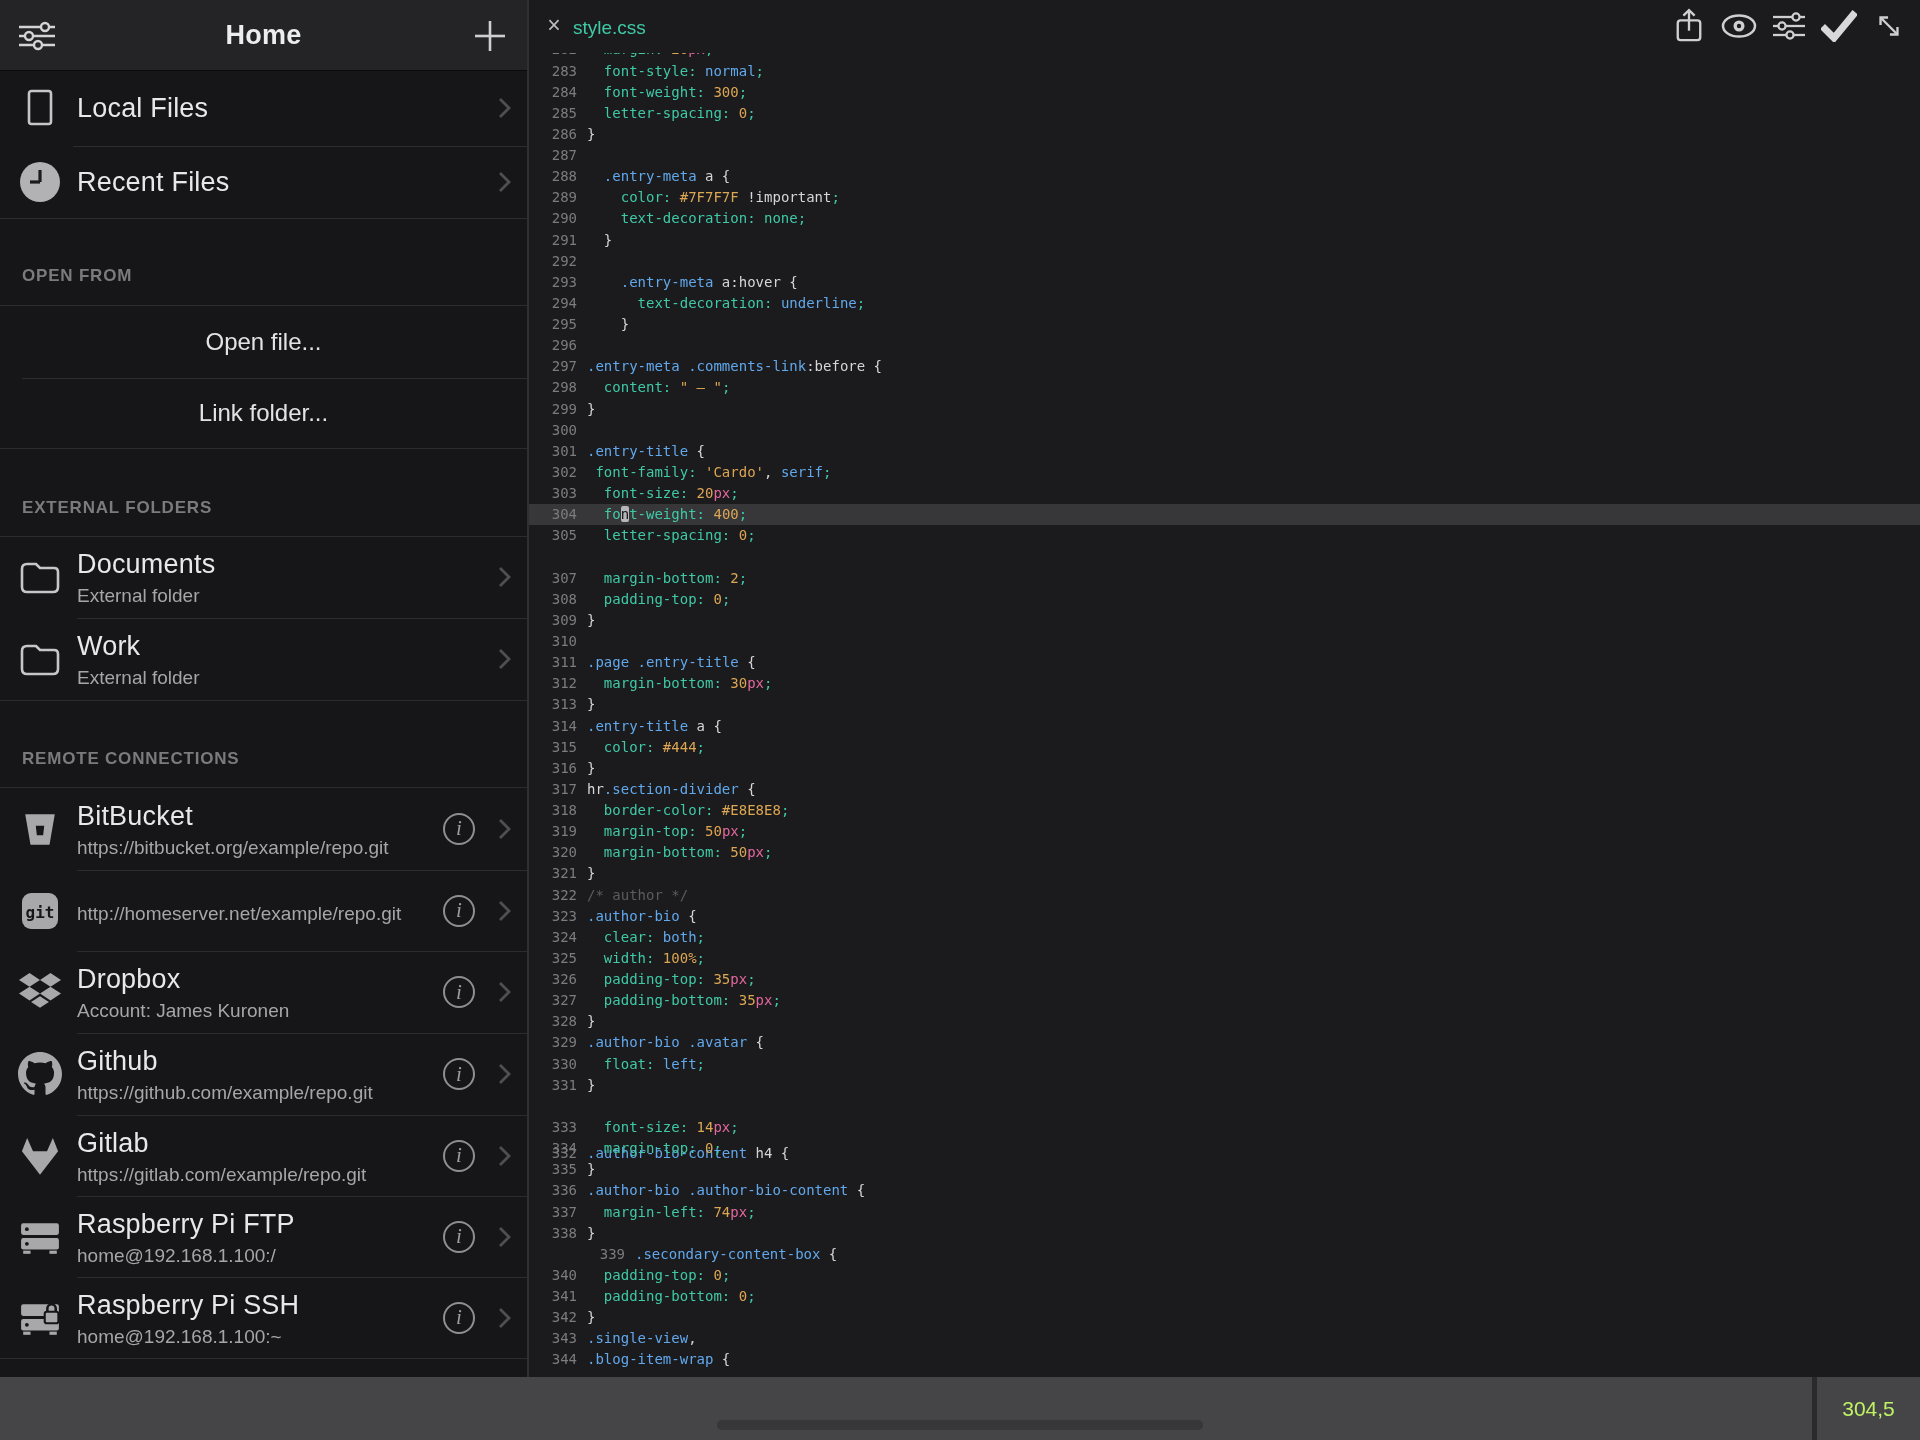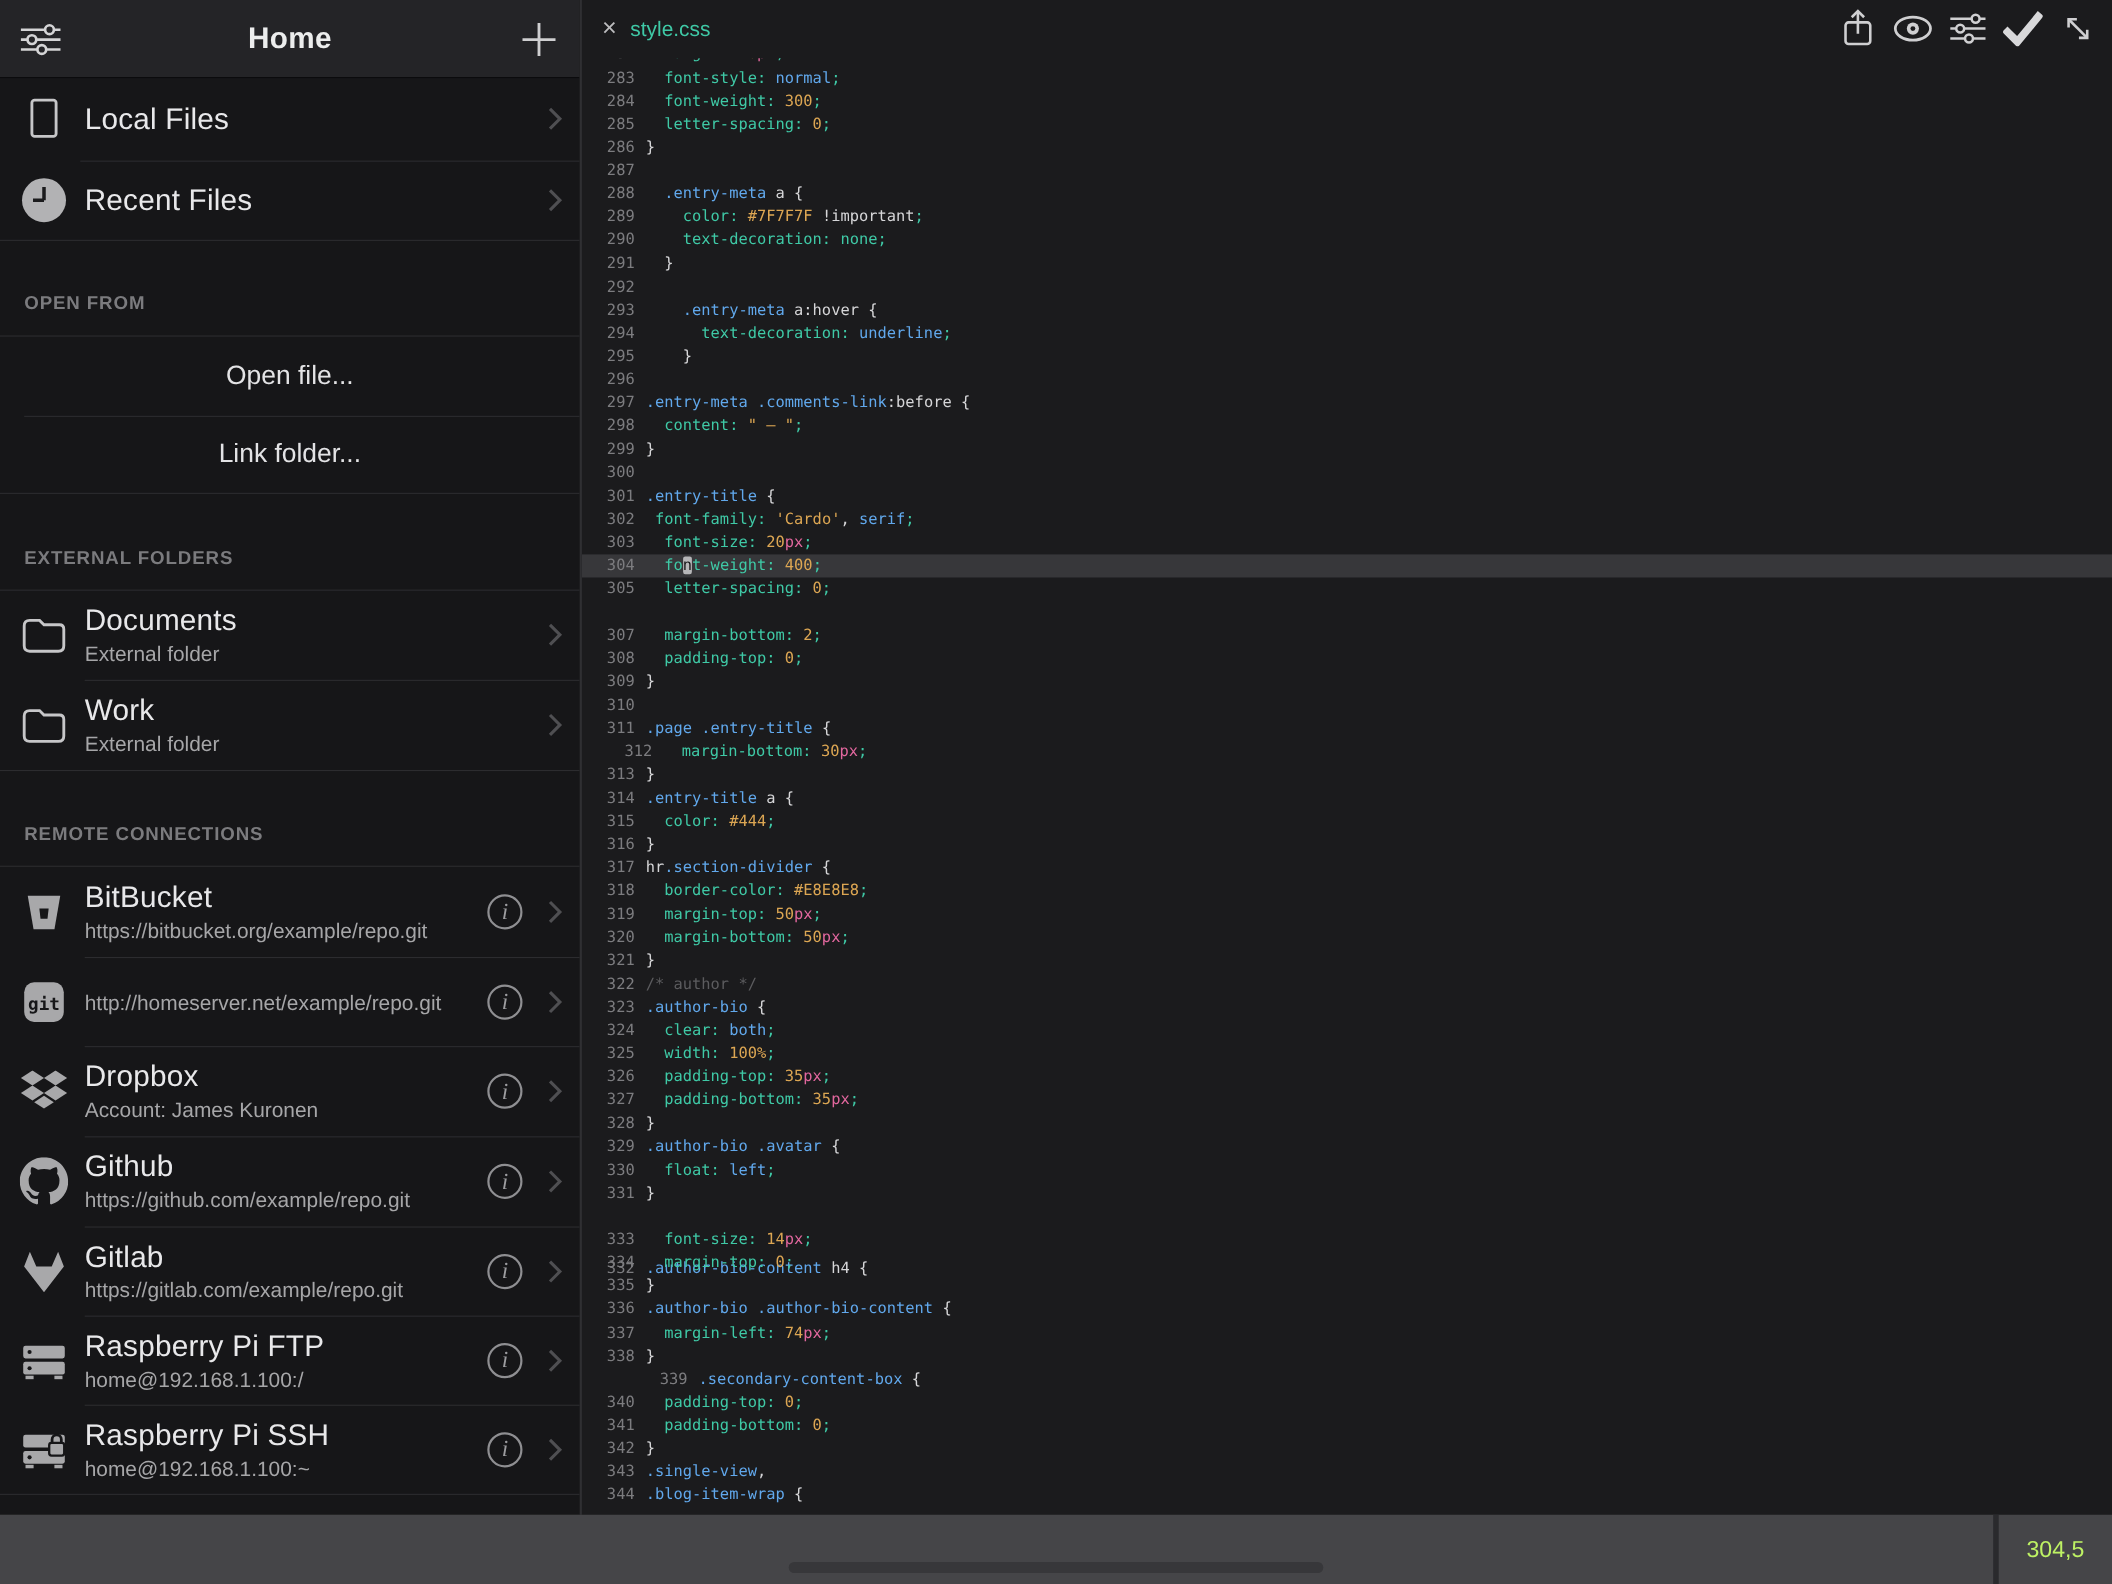--- a/index.html
+++ b/index.html
@@ -390,21 +390,21 @@
       <div class="code-line" style="top: 387.84px;"><span class="ln">301</span><span class="ct"><span class="c-b">.entry-title</span><span class="c-w"> {</span></span></div>
       <div class="code-line" style="top: 408.97px;"><span class="ln">302</span><span class="ct"><span class="c-t"> font-family: </span><span class="c-o">'Cardo'</span><span class="c-w">, </span><span class="c-b">serif</span><span class="c-t">;</span></span></div>
       <div class="code-line" style="top: 430.1px;"><span class="ln">303</span><span class="ct"><span class="c-t">  font-size: </span><span class="c-o">20</span><span class="c-p">px</span><span class="c-t">;</span></span></div>
       <div class="code-line active" style="top: 451.23px;"><span class="ln">304</span><span class="ct"><span class="c-t">  fo</span><span class="c-cur">n</span><span class="c-t">t-weight: </span><span class="c-o">400</span><span class="c-t">;</span></span></div>
       <div class="code-line" style="top: 472.36px;"><span class="ln">305</span><span class="ct"><span class="c-t">  letter-spacing: </span><span class="c-o">0</span><span class="c-t">;</span></span></div>
       <div class="code-line" style="top: 514.62px;"><span class="ln">307</span><span class="ct"><span class="c-t">  margin-bottom: </span><span class="c-o">2</span><span class="c-t">;</span></span></div>
       <div class="code-line" style="top: 535.75px;"><span class="ln">308</span><span class="ct"><span class="c-t">  padding-top: </span><span class="c-o">0</span><span class="c-t">;</span></span></div>
       <div class="code-line" style="top: 556.88px;"><span class="ln">309</span><span class="ct"><span class="c-w">}</span></span></div>
       <div class="code-line" style="top: 578.01px;"><span class="ln">310</span><span class="ct"></span></div>
       <div class="code-line" style="top: 599.14px;"><span class="ln">311</span><span class="ct"><span class="c-b">.page</span><span class="c-w"> </span><span class="c-b">.entry-title</span><span class="c-w"> {</span></span></div>
-      <div class="code-line" style="top: 620.27px; margin-left: 16px;"><span class="ln">312</span><span class="ct"><span class="c-t">  margin-bottom: </span><span class="c-o">30</span><span class="c-p">px</span><span class="c-t">;</span></span></div>
+      <div class="code-line" style="top: 620.27px;"><span class="ln">312</span><span class="ct"><span class="c-t">  margin-bottom: </span><span class="c-o">30</span><span class="c-p">px</span><span class="c-t">;</span></span></div>
       <div class="code-line" style="top: 641.4px;"><span class="ln">313</span><span class="ct"><span class="c-w">}</span></span></div>
       <div class="code-line" style="top: 662.53px;"><span class="ln">314</span><span class="ct"><span class="c-b">.entry-title</span><span class="c-w"> a {</span></span></div>
       <div class="code-line" style="top: 683.66px;"><span class="ln">315</span><span class="ct"><span class="c-t">  color: </span><span class="c-o">#444</span><span class="c-t">;</span></span></div>
       <div class="code-line" style="top: 704.79px;"><span class="ln">316</span><span class="ct"><span class="c-w">}</span></span></div>
       <div class="code-line" style="top: 725.92px;"><span class="ln">317</span><span class="ct"><span class="c-w">hr</span><span class="c-b">.section-divider</span><span class="c-w"> {</span></span></div>
       <div class="code-line" style="top: 747.05px;"><span class="ln">318</span><span class="ct"><span class="c-t">  border-color: </span><span class="c-o">#E8E8E8</span><span class="c-t">;</span></span></div>
       <div class="code-line" style="top: 768.18px;"><span class="ln">319</span><span class="ct"><span class="c-t">  margin-top: </span><span class="c-o">50</span><span class="c-p">px</span><span class="c-t">;</span></span></div>
       <div class="code-line" style="top: 789.31px;"><span class="ln">320</span><span class="ct"><span class="c-t">  margin-bottom: </span><span class="c-o">50</span><span class="c-p">px</span><span class="c-t">;</span></span></div>
       <div class="code-line" style="top: 810.44px;"><span class="ln">321</span><span class="ct"><span class="c-w">}</span></span></div>
       <div class="code-line" style="top: 831.57px;"><span class="ln">322</span><span class="ct"><span class="c-g">/* author */</span></span></div>

